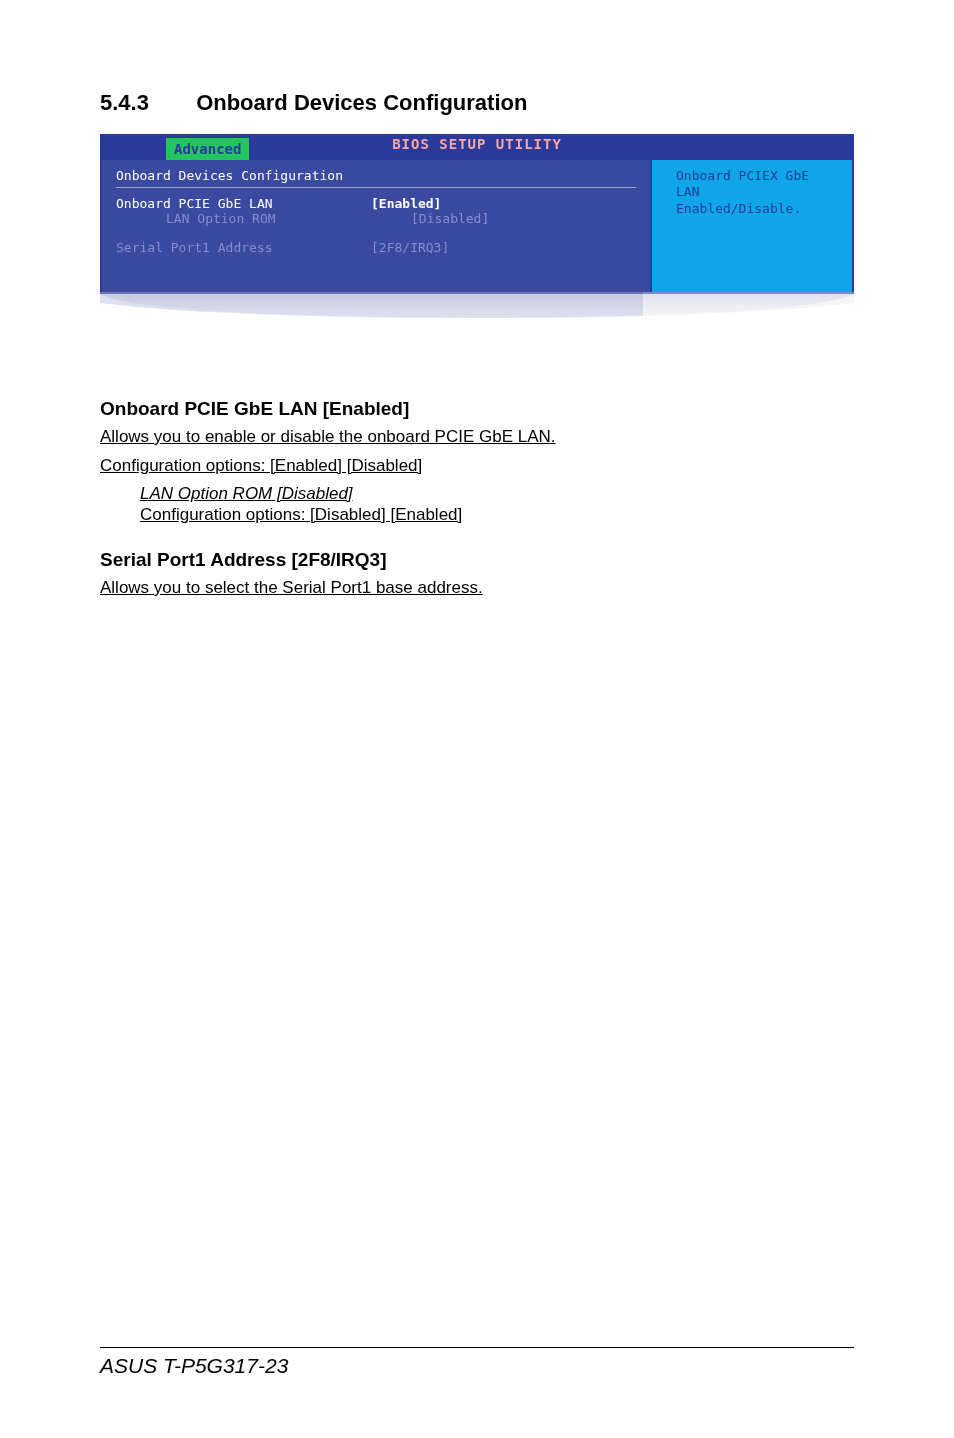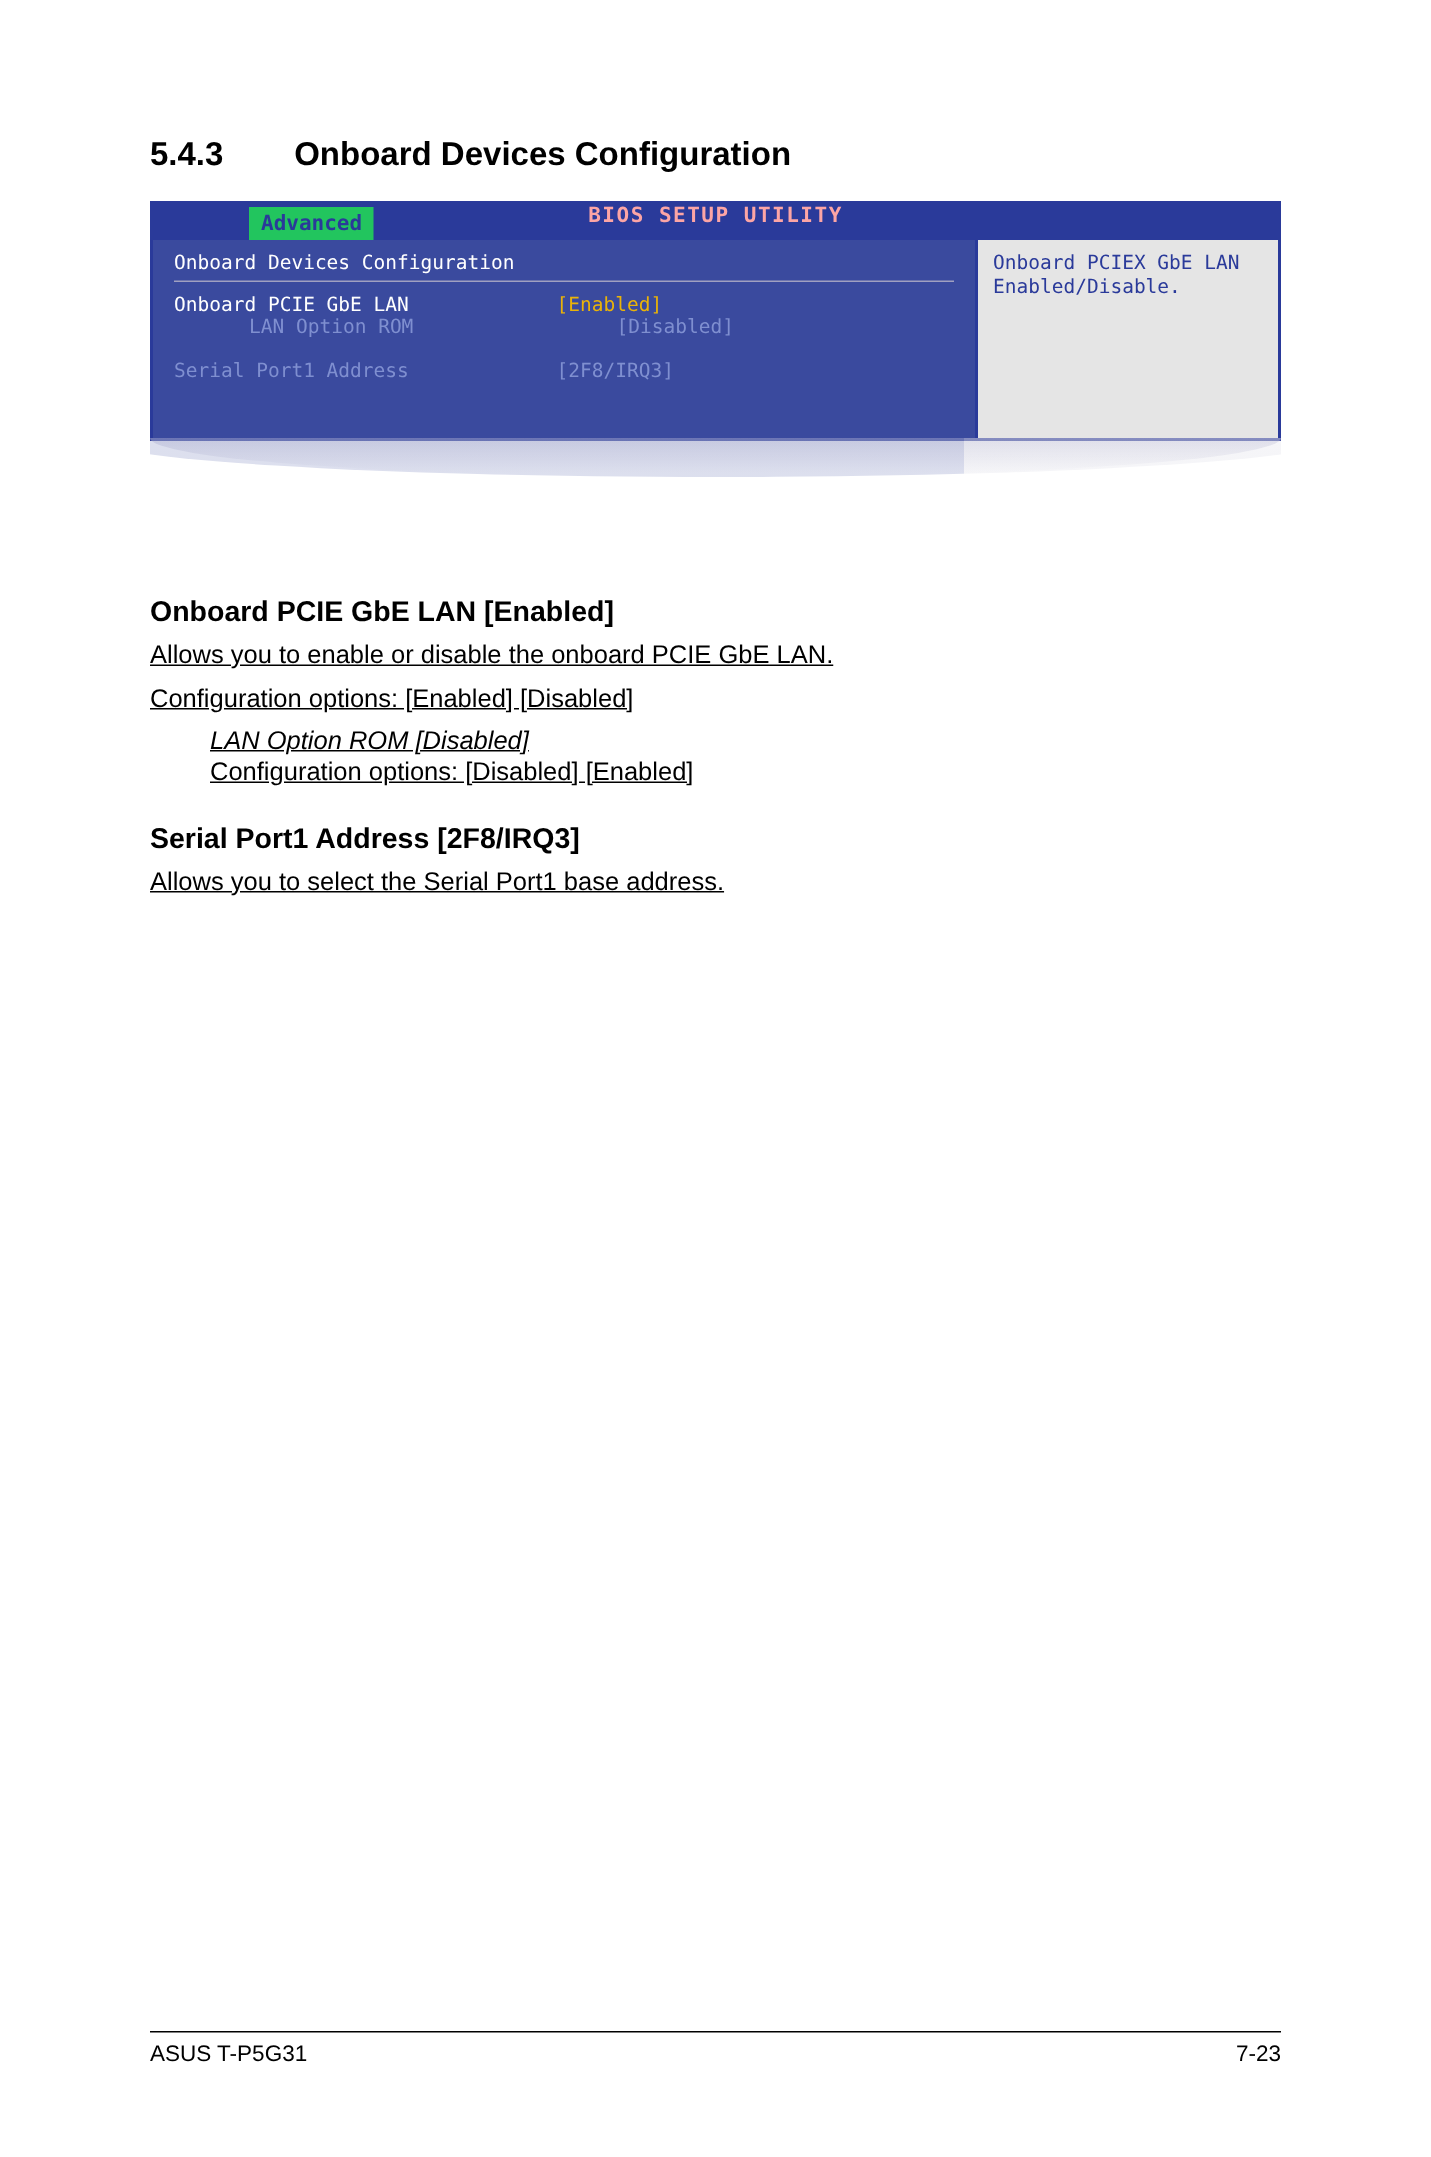--- a/index.html
+++ b/index.html
@@ -29,24 +29,24 @@
     height: 134px;
     font-family: "Lucida Console", Monaco, monospace; font-size: 13px;
   }
   .bios-left { flex: 1; padding: 8px 14px 8px 14px; border-right: 2px solid #2a3a9a; color: #7f8fd0; }
   .bios-left .panel-heading { color: #ffffff; margin-bottom: 4px; }
   .bios-divider { height: 1px; background: #a0a0c0; margin-bottom: 8px; }
   .bios-row { display: flex; }
   .bios-label { width: 255px; white-space: pre; }
   .bios-value { }
   .bios-row.selected .bios-label { color: #ffffff; }
-  .bios-row.selected .bios-value { color: #eab308; }
+  .bios-row.selected .bios-value { color: #ffffff; font-weight: bold; }
   .bios-row.indent .bios-label { padding-left: 10px; }
   .bios-spacer { height: 14px; }
-  .bios-right { width: 200px; padding: 8px 10px; color: #3a4a9e; background: #e5e5e5; }
+  .bios-right { width: 200px; padding: 8px 24px; color: #3a4a9e; background: #0ea5e9; }
   .bios-help { font-family: "Lucida Console", Monaco, monospace; font-size: 13px; color: #2a3a9a; line-height: 1.25; }
 
   
   .bios-shadow {
     height: 26px;
     background: radial-gradient(ellipse 60% 140% at 50% -40%, rgba(0,0,0,0) 60%, rgba(0,0,0,0) 61%),
                 linear-gradient(to bottom, rgba(200,200,220,0.5), rgba(255,255,255,0) 90%);
     border-bottom-left-radius: 50% 100%;
     border-bottom-right-radius: 50% 100%;
     margin-top: -2px;
@@ -64,21 +64,21 @@
   
   .subheading { font-size: 19px; font-weight: bold; margin-bottom: 6px; }
   .para { font-size: 17px; line-height: 1.35; margin-bottom: 6px; text-decoration: underline; }
   .indent { margin-left: 40px; }
   .ital-under { font-style: italic; text-decoration: underline; font-size: 17px; }
   .block { margin-bottom: 22px; }
 
   .footer {
     position: absolute; left: 100px; right: 100px; bottom: 60px;
     border-top: 1px solid #000; padding-top: 6px;
-    display: flex; justify-content: space-between; font-size: 15px;
+    display: flex; justify-content: flex-start; font-size: 21px; font-style: italic;
   }
 </style>
 </head>
 <body>
 
 <div class="page">
 
   <div class="section-heading">
     <span class="num">5.4.3</span>
     <span>Onboard Devices Configuration</span>

